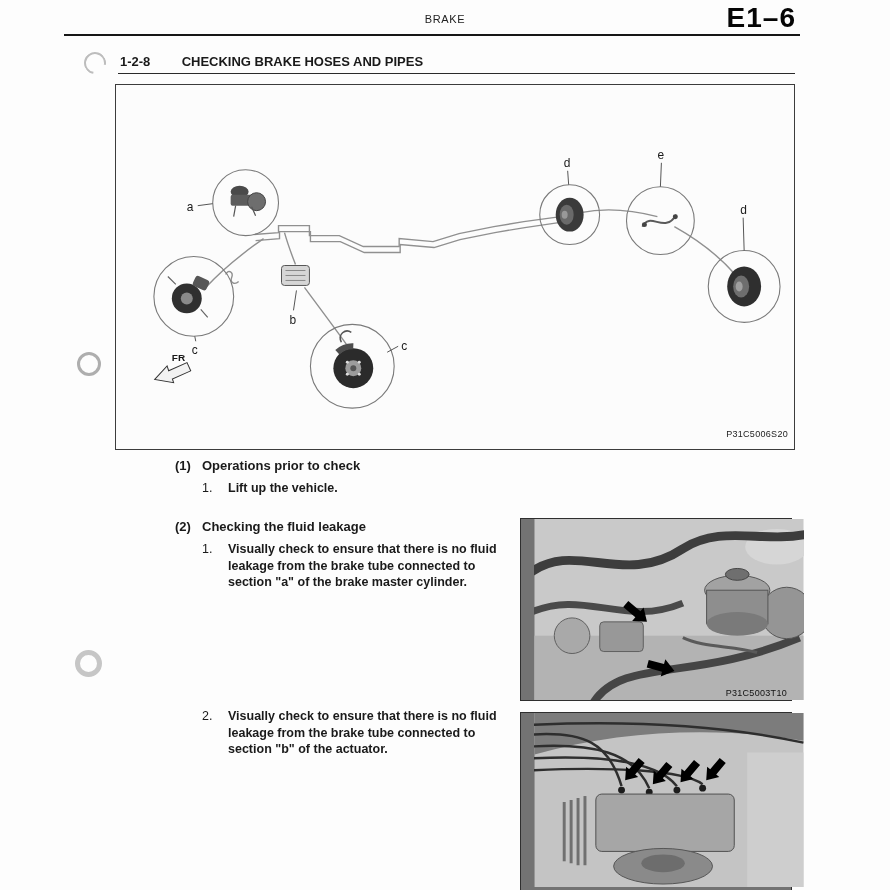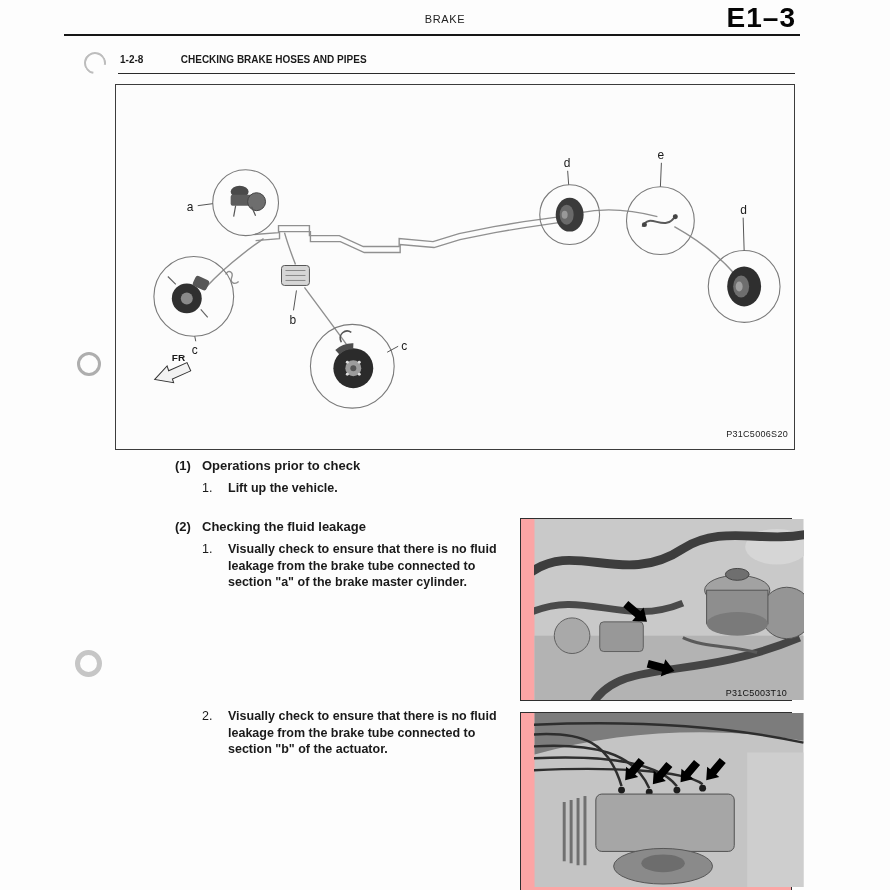--- a/index.html
+++ b/index.html
@@ -14,59 +14,59 @@
   .punch-1 { left:84px; top:52px; width:22px; height:22px; border:2px solid #bdbdbd; border-bottom-color:transparent; transform:rotate(-35deg); }
   .punch-2 { left:77px; top:352px; width:24px; height:24px; border:3px solid #aeaeae; }
   .punch-3 { left:75px; top:650px; width:27px; height:27px; border:5px solid #c6c6c6; }
 
   
   .header-title { position:absolute; top:13px; left:0; width:890px; text-align:center; font-size:11px; letter-spacing:0.6px; color:#222; }
   .page-number { position:absolute; top:2px; right:94px; font-size:28px; font-weight:bold; letter-spacing:1px; color:#050505; }
   .header-rule { position:absolute; top:34px; left:64px; width:736px; height:2px; background:#161616; }
 
   
-  .section-heading { position:absolute; top:54px; left:120px; font-size:10px; font-weight:bold; }
+  .section-heading { position:absolute; top:54px; left:120px; font-size:13px; font-weight:bold; }
   .section-number { display:inline-block; width:58px; }
   .section-rule { position:absolute; top:73px; left:118px; width:677px; height:1px; background:#2a2a2a; }
 
   
   .figure-box { position:absolute; left:115px; top:84px; width:680px; height:366px; border:1px solid #3c3c3c; background:#fcfcfc; }
   .fig-code { position:absolute; right:6px; bottom:10px; font-size:9px; color:#222; letter-spacing:0.3px; }
 
   
   .text-block { position:absolute; left:175px; width:340px; font-size:12.5px; }
   .block-1 { top:458px; }
   .block-2 { top:519px; }
   .block-3 { top:708px; }
   .step-heading { display:flex; font-weight:bold; font-size:13px; }
   .step-num { width:27px; flex:none; }
   .sub-item { display:flex; margin-left:27px; margin-top:7px; line-height:1.32; }
   .item-num { width:26px; flex:none; }
   .item-text { width:272px;font-weight:bold; }
   .note { margin-left:27px; margin-top:3px; font-weight:bold; }
 
   
-  .photo { position:absolute; border:1px solid #2f2f2f; background:#fca5a5;padding-left:13px; }
+  .photo { position:absolute; border:1px solid #2f2f2f; background:#737373;padding-left:13px; }
   .photo-1 { left:520px; top:518px; width:272px; height:183px; }
   .photo-2 { left:520px; top:712px; width:272px; height:216px; }
   .photo .fig-code { right:4px; bottom:2px; color:#111; }
 
   svg text { font-family:"Liberation Sans", sans-serif; }
 </style>
 </head>
 <body>
 
 <div class="page">
 
   <div class="punch punch-1"></div>
   <div class="punch punch-2"></div>
   <div class="punch punch-3"></div>
 
   <div class="header-title">BRAKE</div>
-  <div class="page-number">E1–3</div>
+  <div class="page-number">E1–6</div>
   <div class="header-rule"></div>
 
   <div class="section-heading">
     <span class="section-number">1-2-8</span>
     <span class="section-title">CHECKING BRAKE HOSES AND PIPES</span>
   </div>
   <div class="section-rule"></div>
 
   <div class="figure-box">
     <svg viewBox="0 0 680 365" width="678" height="364">

